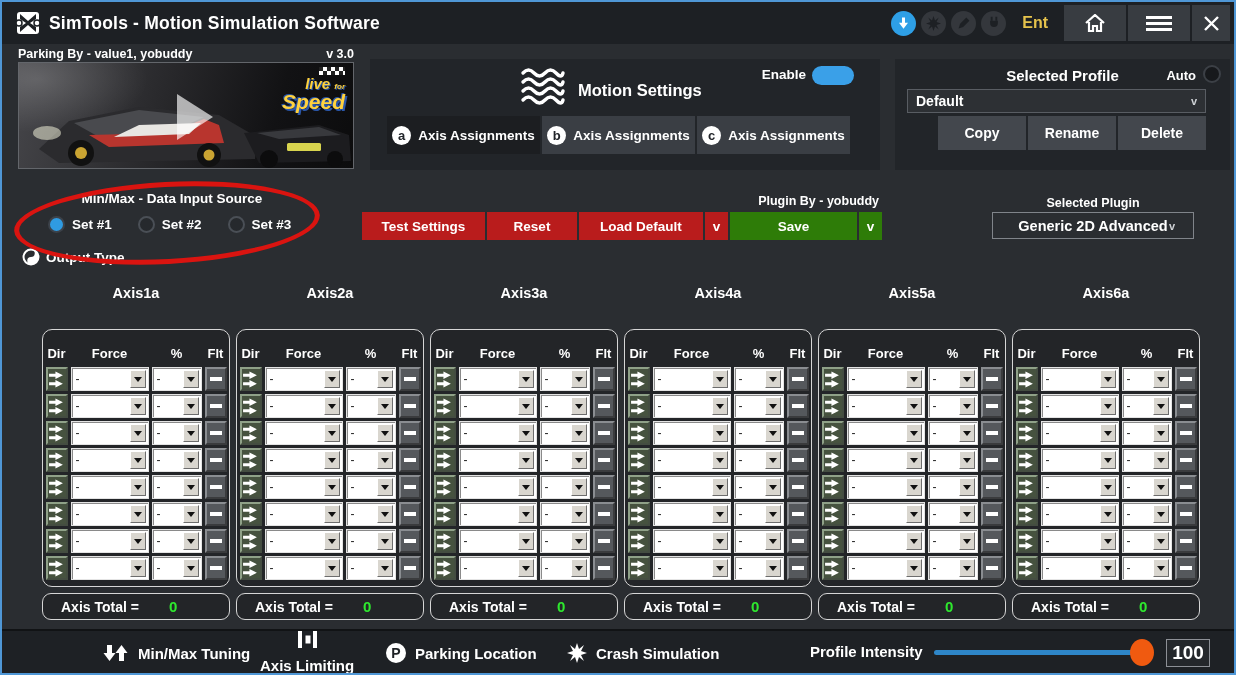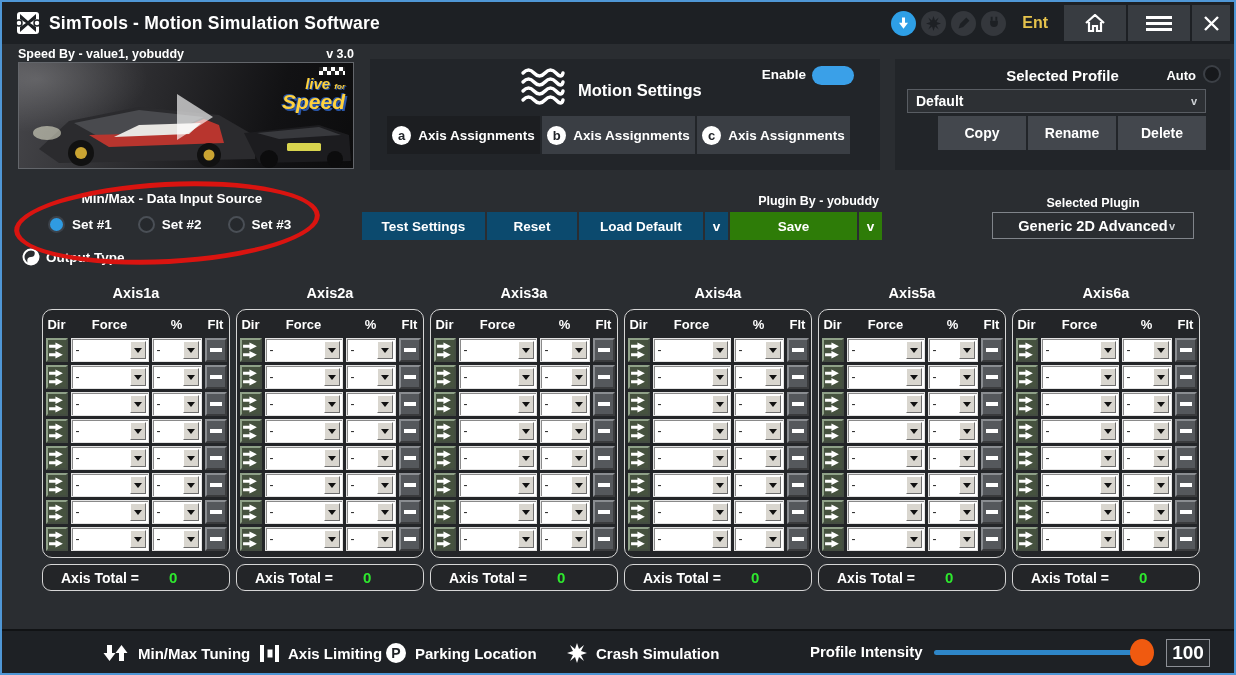--- a/index.html
+++ b/index.html
@@ -70,34 +70,34 @@
   .radio{width:17px;height:17px;border-radius:50%;background:#26292d;border:2px solid #4a4f56;}
   .radio.sel{background:#2f9be2;border-color:#3c424a;}
   .radio-lab{font-size:13.5px;font-weight:bold;}
   .annotation{position:absolute;left:12px;top:180px;width:306px;height:82px;border:5px solid #da1410;
               border-radius:50%;transform:rotate(-3deg);pointer-events:none;z-index:6;}
   .out-type{position:absolute;left:20px;top:246px;display:flex;align-items:center;gap:6px;}
   .out-lab{font-size:13.5px;font-weight:bold;}
   .act-pluginby{position:absolute;left:650px;top:192px;width:227px;text-align:right;
                 font-size:12.5px;font-weight:bold;}
   .actions{position:absolute;left:360px;top:210px;display:flex;gap:2px;height:28px;}
-  .abtn{background:#0c4a6e;color:#fff;font-size:13.5px;font-weight:bold;border:none;
+  .abtn{background:#b91c1c;color:#fff;font-size:13.5px;font-weight:bold;border:none;
         display:flex;align-items:center;justify-content:center;cursor:pointer;}
   .abtn.green{background:#2e7c08;}
   .sp-label{position:absolute;left:990px;top:194px;width:202px;text-align:center;
             font-size:12.5px;font-weight:bold;}
   .sp-dd{position:absolute;left:990px;top:210px;width:202px;height:27px;border:1px solid #80848a;
          display:flex;align-items:center;justify-content:center;cursor:pointer;position:absolute;}
   .sp-dd .val{font-size:14.5px;font-weight:bold;}
   .sp-dd .dd-v{position:absolute;right:10px;}
   
   .axis-grid{position:absolute;left:40px;top:283px;width:1158px;display:grid;
              grid-template-columns:repeat(6,1fr);column-gap:6px;}
   .axtitle{text-align:center;font-size:14.5px;font-weight:bold;height:24px;}
-  .axpanel{border:1.5px solid #d6d6d6;border-radius:10px;background:#232528;padding:3px 2px 6px 2px;}
+  .axpanel{border:1.5px solid #d6d6d6;border-radius:10px;background:#232528;padding:12px 2px 6px 2px;margin-top:20px;}
   .axhead,.axrow{display:grid;grid-template-columns:22px 78px 50px 22px;column-gap:3px;
                  justify-content:center;align-items:center;}
   .axhead{height:22px;font-size:13px;font-weight:bold;text-align:center;margin-bottom:2px;}
   .axrow{height:24px;margin-top:3px;}
   .dir-btn{width:22px;height:24px;background:#46523f;border:2px outset #8fa188;
            display:flex;align-items:center;justify-content:center;cursor:pointer;padding:0;}
   .ddl{height:24px;background:#fff;border:1px solid #e4e4e4;box-shadow:inset 1px 1px 0 #8a8a8a;
        display:flex;align-items:center;cursor:pointer;}
   .ddl .dv{color:#222;font-size:12px;padding-left:4px;flex:1;text-align:left;}
   .arrow-btn{width:16px;height:18px;margin-right:2px;background:#d9d6cf;
@@ -180,21 +180,21 @@
       </span>
       <span class="tb-btn close">
         <svg width="15" height="15" viewBox="0 0 15 15">
             <path d="M1 1 L14 14 M14 1 L1 14" stroke="#fff" stroke-width="2.4"></path>
           </svg>
       </span>
     </div>
   </div>
 
   <div class="plugin-head">
-    <span>Speed By - value1, yobuddy</span>
+    <span>Parking By - value1, yobuddy</span>
     <span>v 3.0</span>
   </div>
   <div class="media">
     <div class="glow"></div>
     <svg width="336" height="107" viewBox="0 0 336 107" style="position:absolute;left:0;top:0">
       <polygon points="20,86 50,58 120,44 200,52 238,74 236,96 40,100" fill="#2b2b2e"></polygon>
       <polygon points="55,60 120,47 185,54 150,70 80,74" fill="#494a4e"></polygon>
       <polygon points="70,72 150,70 185,56 200,62 205,80 90,84" fill="#b8352e"></polygon>
       <polygon points="95,74 170,71 182,60 120,62" fill="#e8e6e2"></polygon>
       <circle cx="62" cy="90" r="13" fill="#111"></circle>
@@ -1503,21 +1503,21 @@
     <span class="pi-box">100</span>
   <div class="f-item" style="left: 100px;">
         <span style="display: flex; align-items: center;">
           <svg width="27" height="17" viewBox="0 0 27 17">
             <polygon points="5,0 10,0 10,8 13.5,8 7.5,16 1.5,8 5,8" fill="#fff"></polygon>
             <polygon points="17,16 22,16 22,8 25.5,8 19.5,0 13.5,8 17,8" fill="#fff"></polygon>
           </svg>
         </span>
         <span class="f-lab">Min/Max Tuning</span>
       </div>
-      <div class="f-item" style="left: 258px;">
+      <div class="f-item" style="left: 258px; flex-direction: column;">
         <span style="display: flex; align-items: center;">
           <svg width="19" height="17" viewBox="0 0 19 17">
             <rect x="0" y="0" width="4" height="17" fill="#fff"></rect>
             <rect x="7.5" y="4.5" width="5" height="8" fill="#fff"></rect>
             <rect x="15" y="0" width="4" height="17" fill="#fff"></rect>
           </svg>
         </span>
         <span class="f-lab">Axis Limiting</span>
       </div>
       <div class="f-item" style="left: 384px;">

